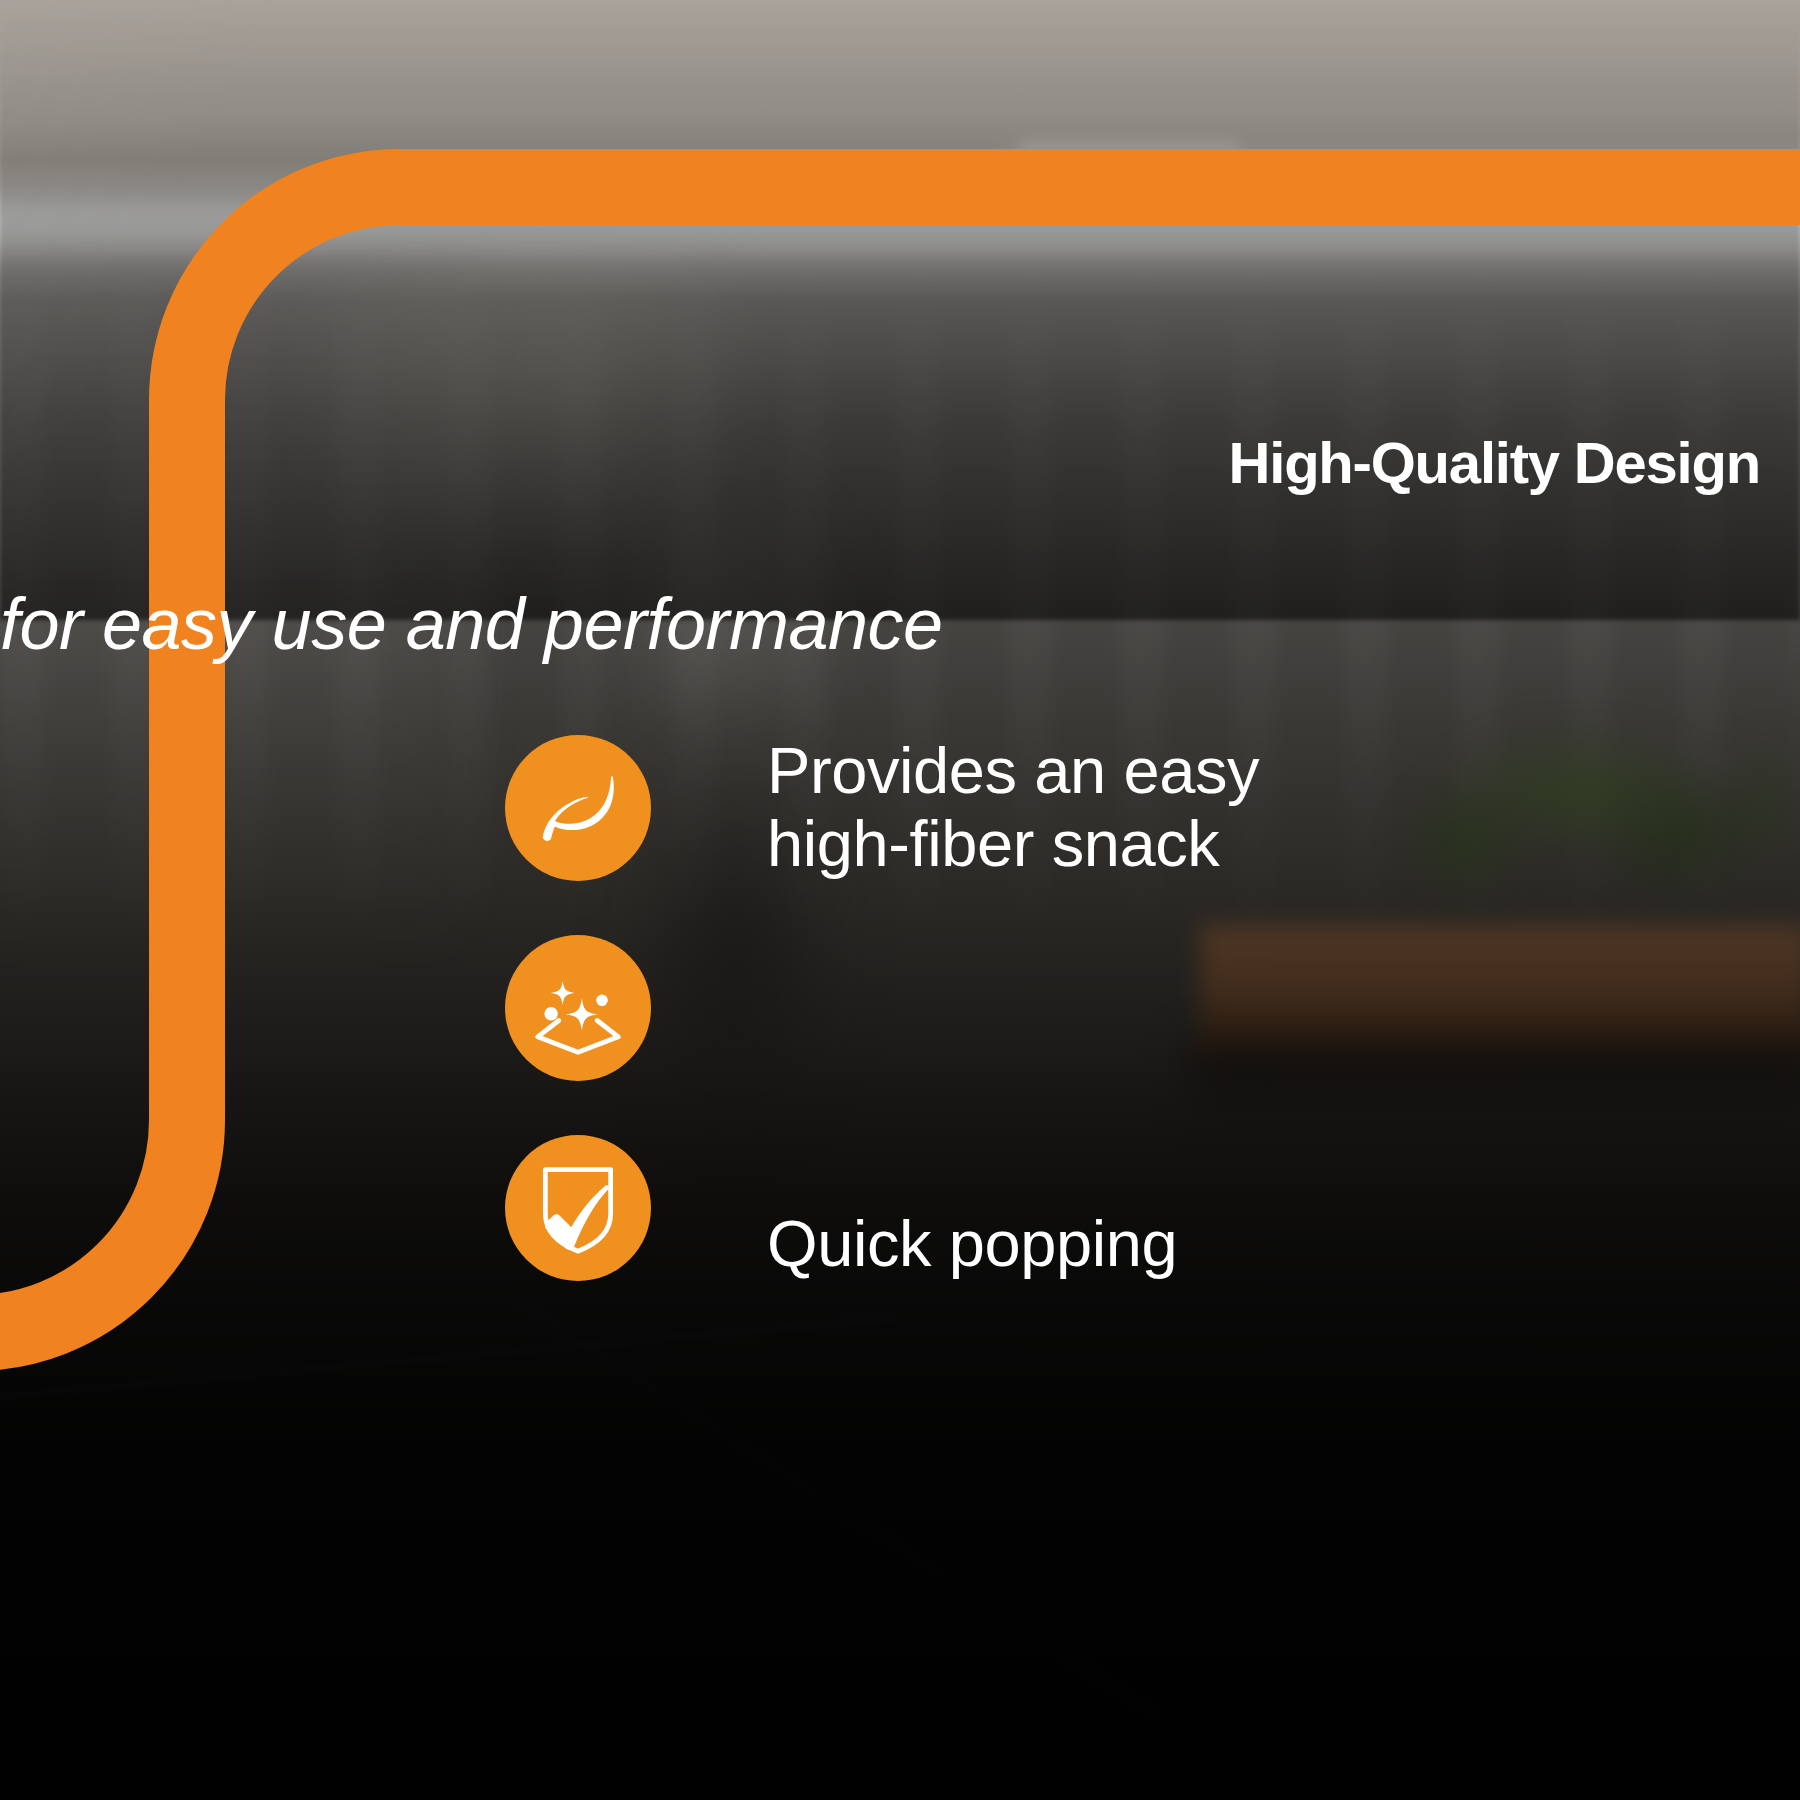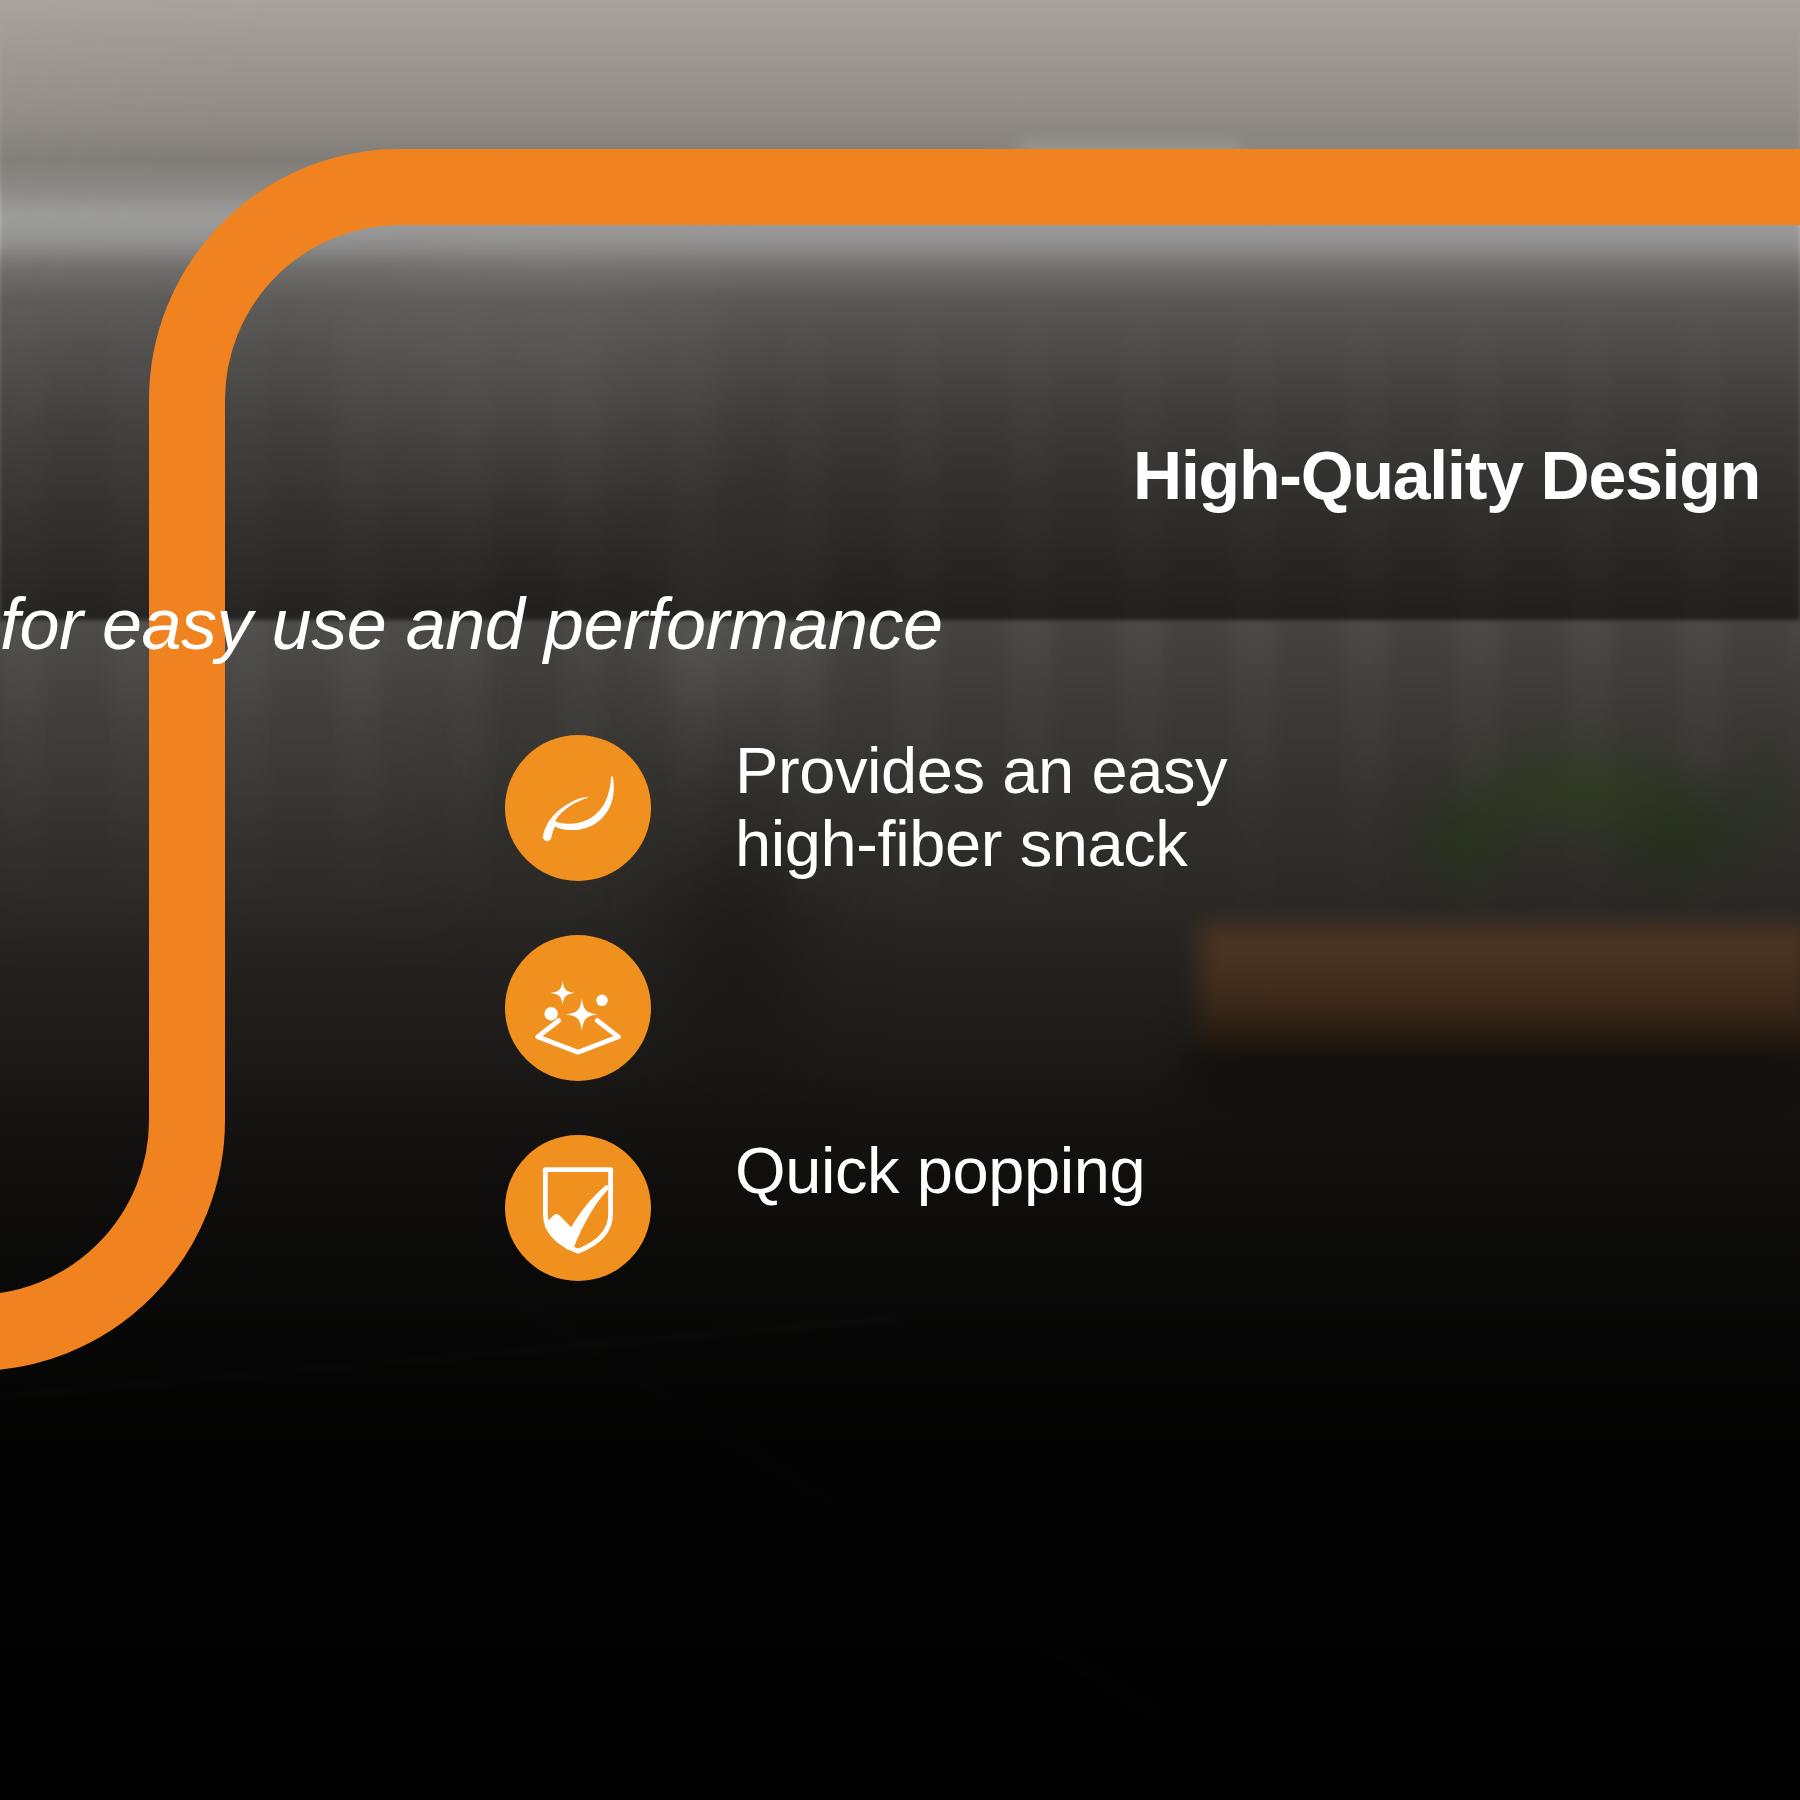--- a/index.html
+++ b/index.html
@@ -143,21 +143,21 @@
   .content{
     position:absolute;
     left:0;top:0;width:1800px;height:1800px;
   }
 
   .headline{
     position:absolute;
     left:0;right:40px;top:395px;
     text-align:right;
     color:#ffffff;
-    font-size:68px;
+    font-size:58px;
     font-weight:700;
     letter-spacing:-1.2px;
     line-height:1.0;
     white-space:nowrap;
   }
   .subhead{
     position:absolute;
     left:0;right:42px;top:516px;
     text-align:left;
     color:#ffffff;
@@ -169,22 +169,22 @@
     white-space:nowrap;
   }
 
   .features{
     position:absolute;
     left:505px;top:735px;
     width:1200px;
   }
   .feature{
     display:flex;
-    align-items:flex-start;
-    gap:84px;
+    align-items:flex-end;
+    gap:116px;
     margin-bottom:54px;
   }
   .feature:last-child{margin-bottom:0;}
 
   .icon-circle{
     flex:0 0 auto;
     width:146px;height:146px;
     border-radius:50%;
     background:#F0901F;
     display:flex;

